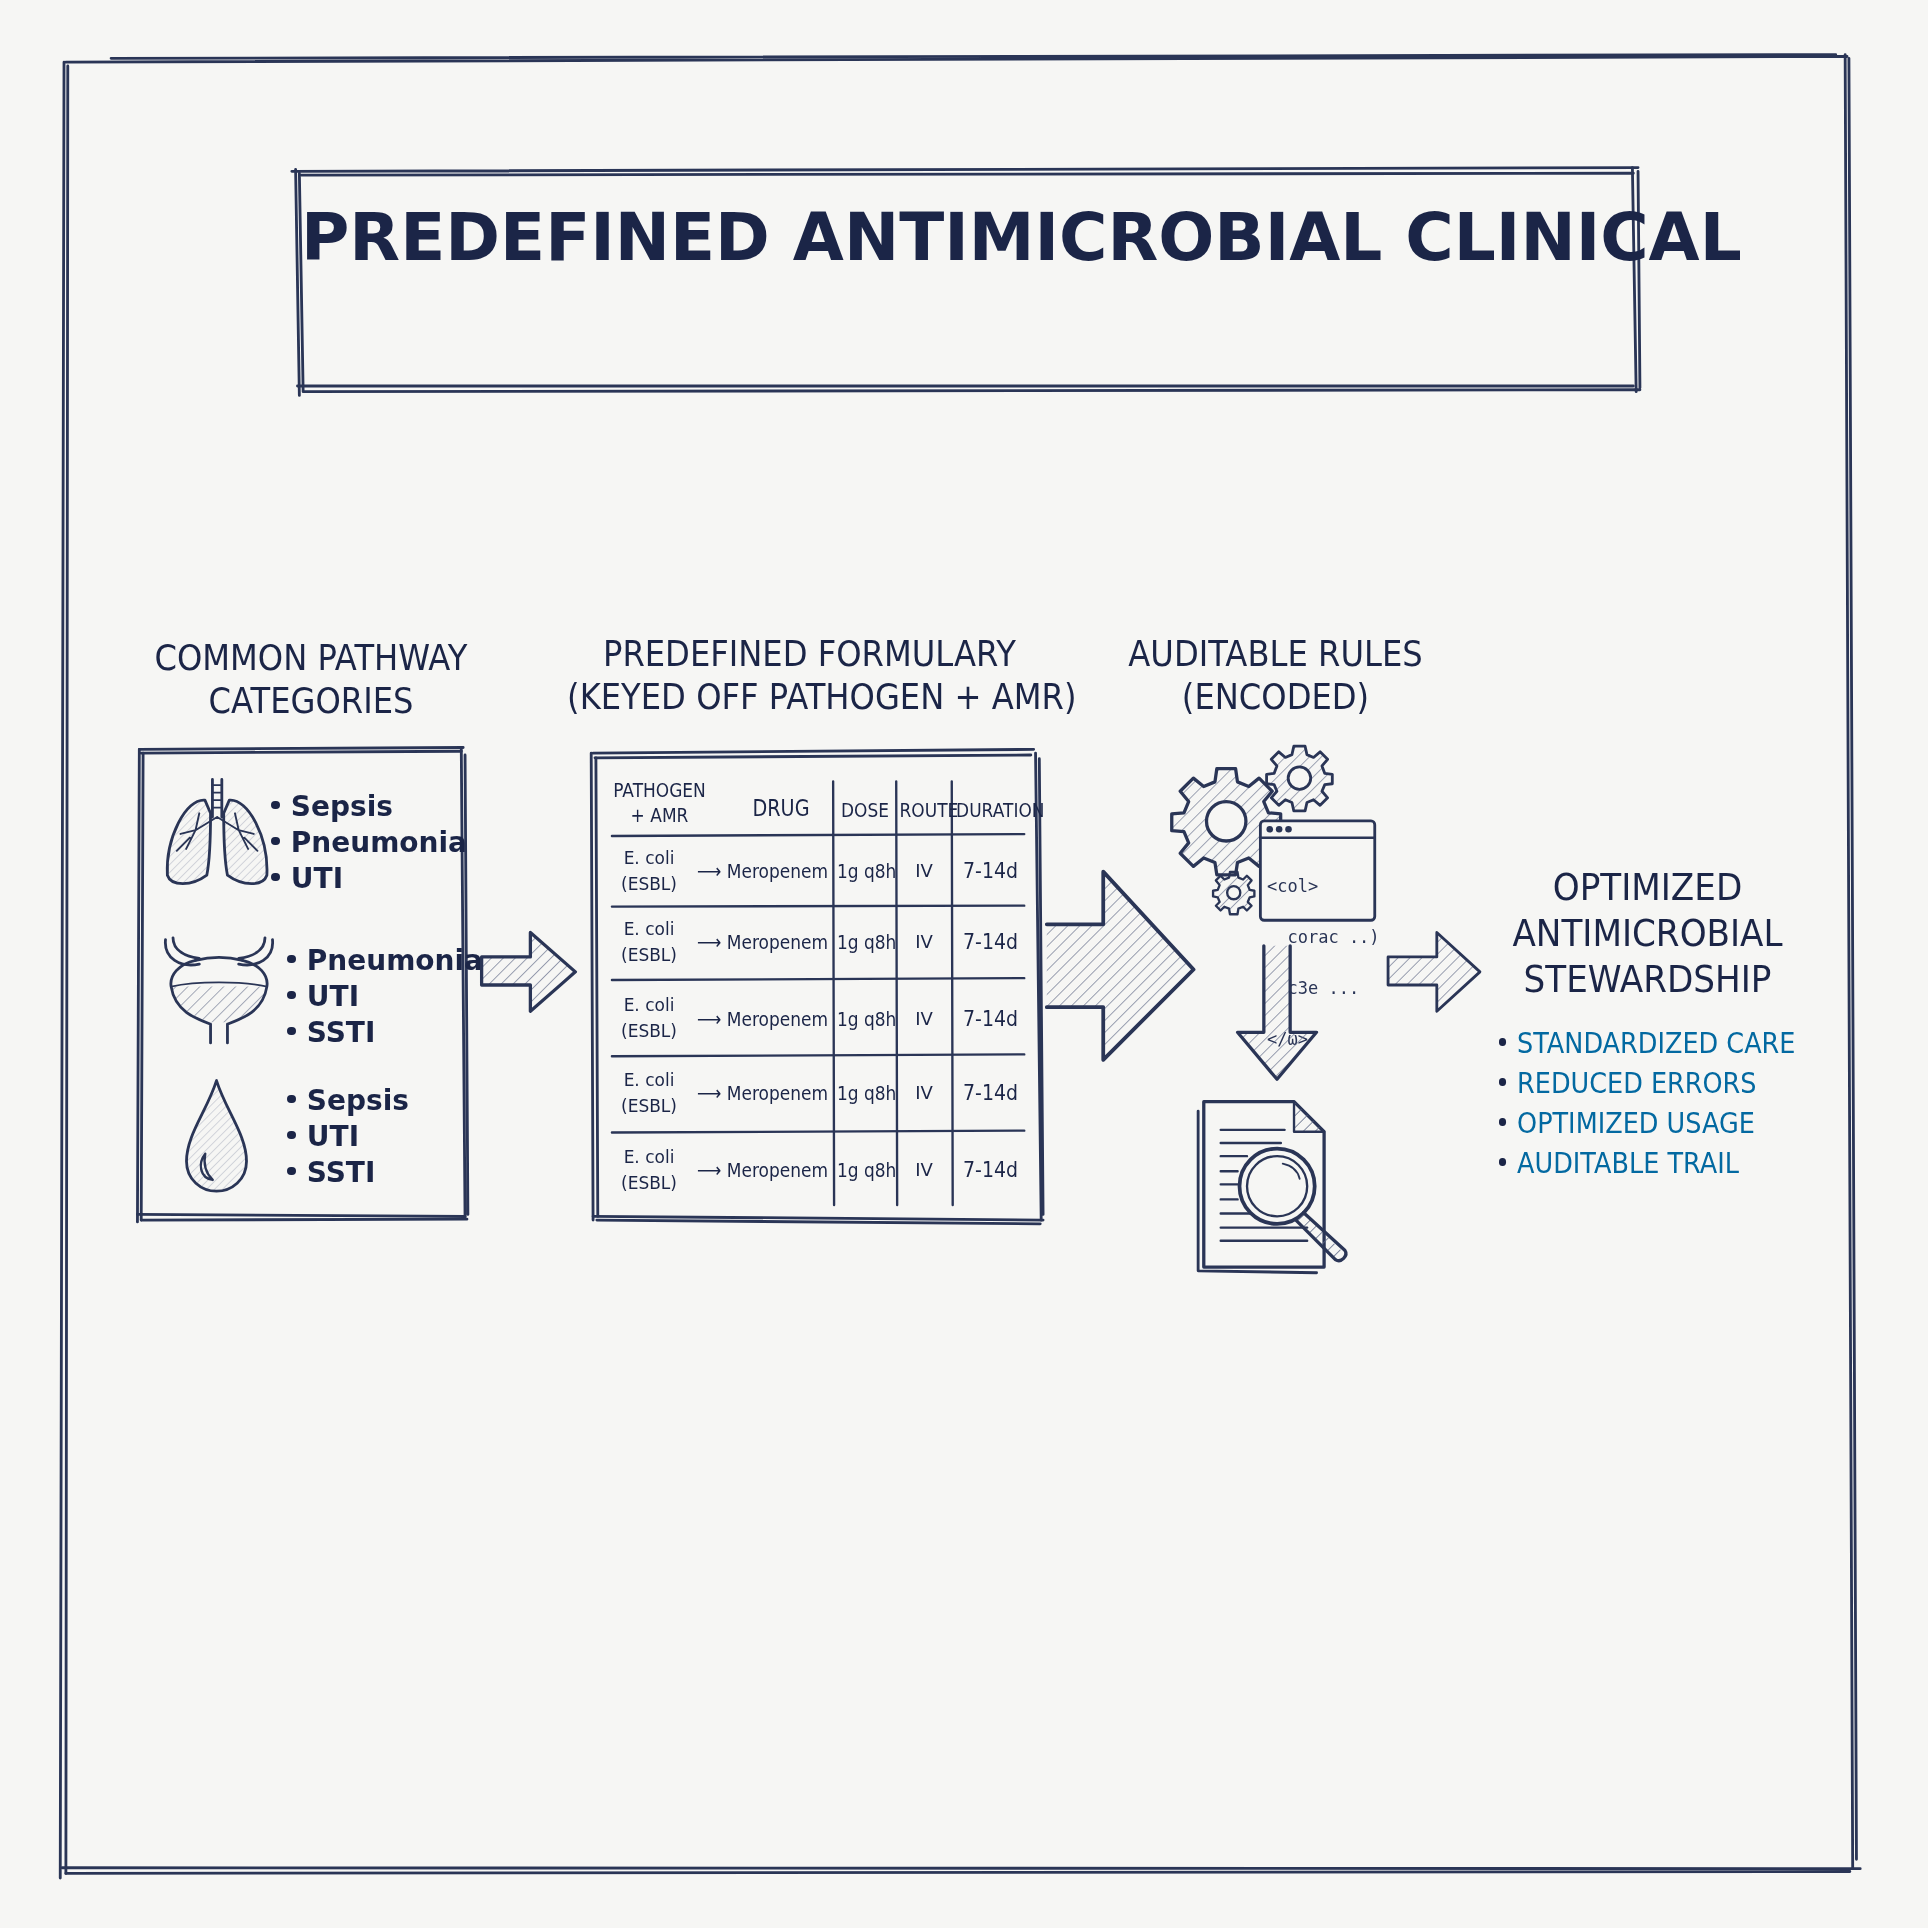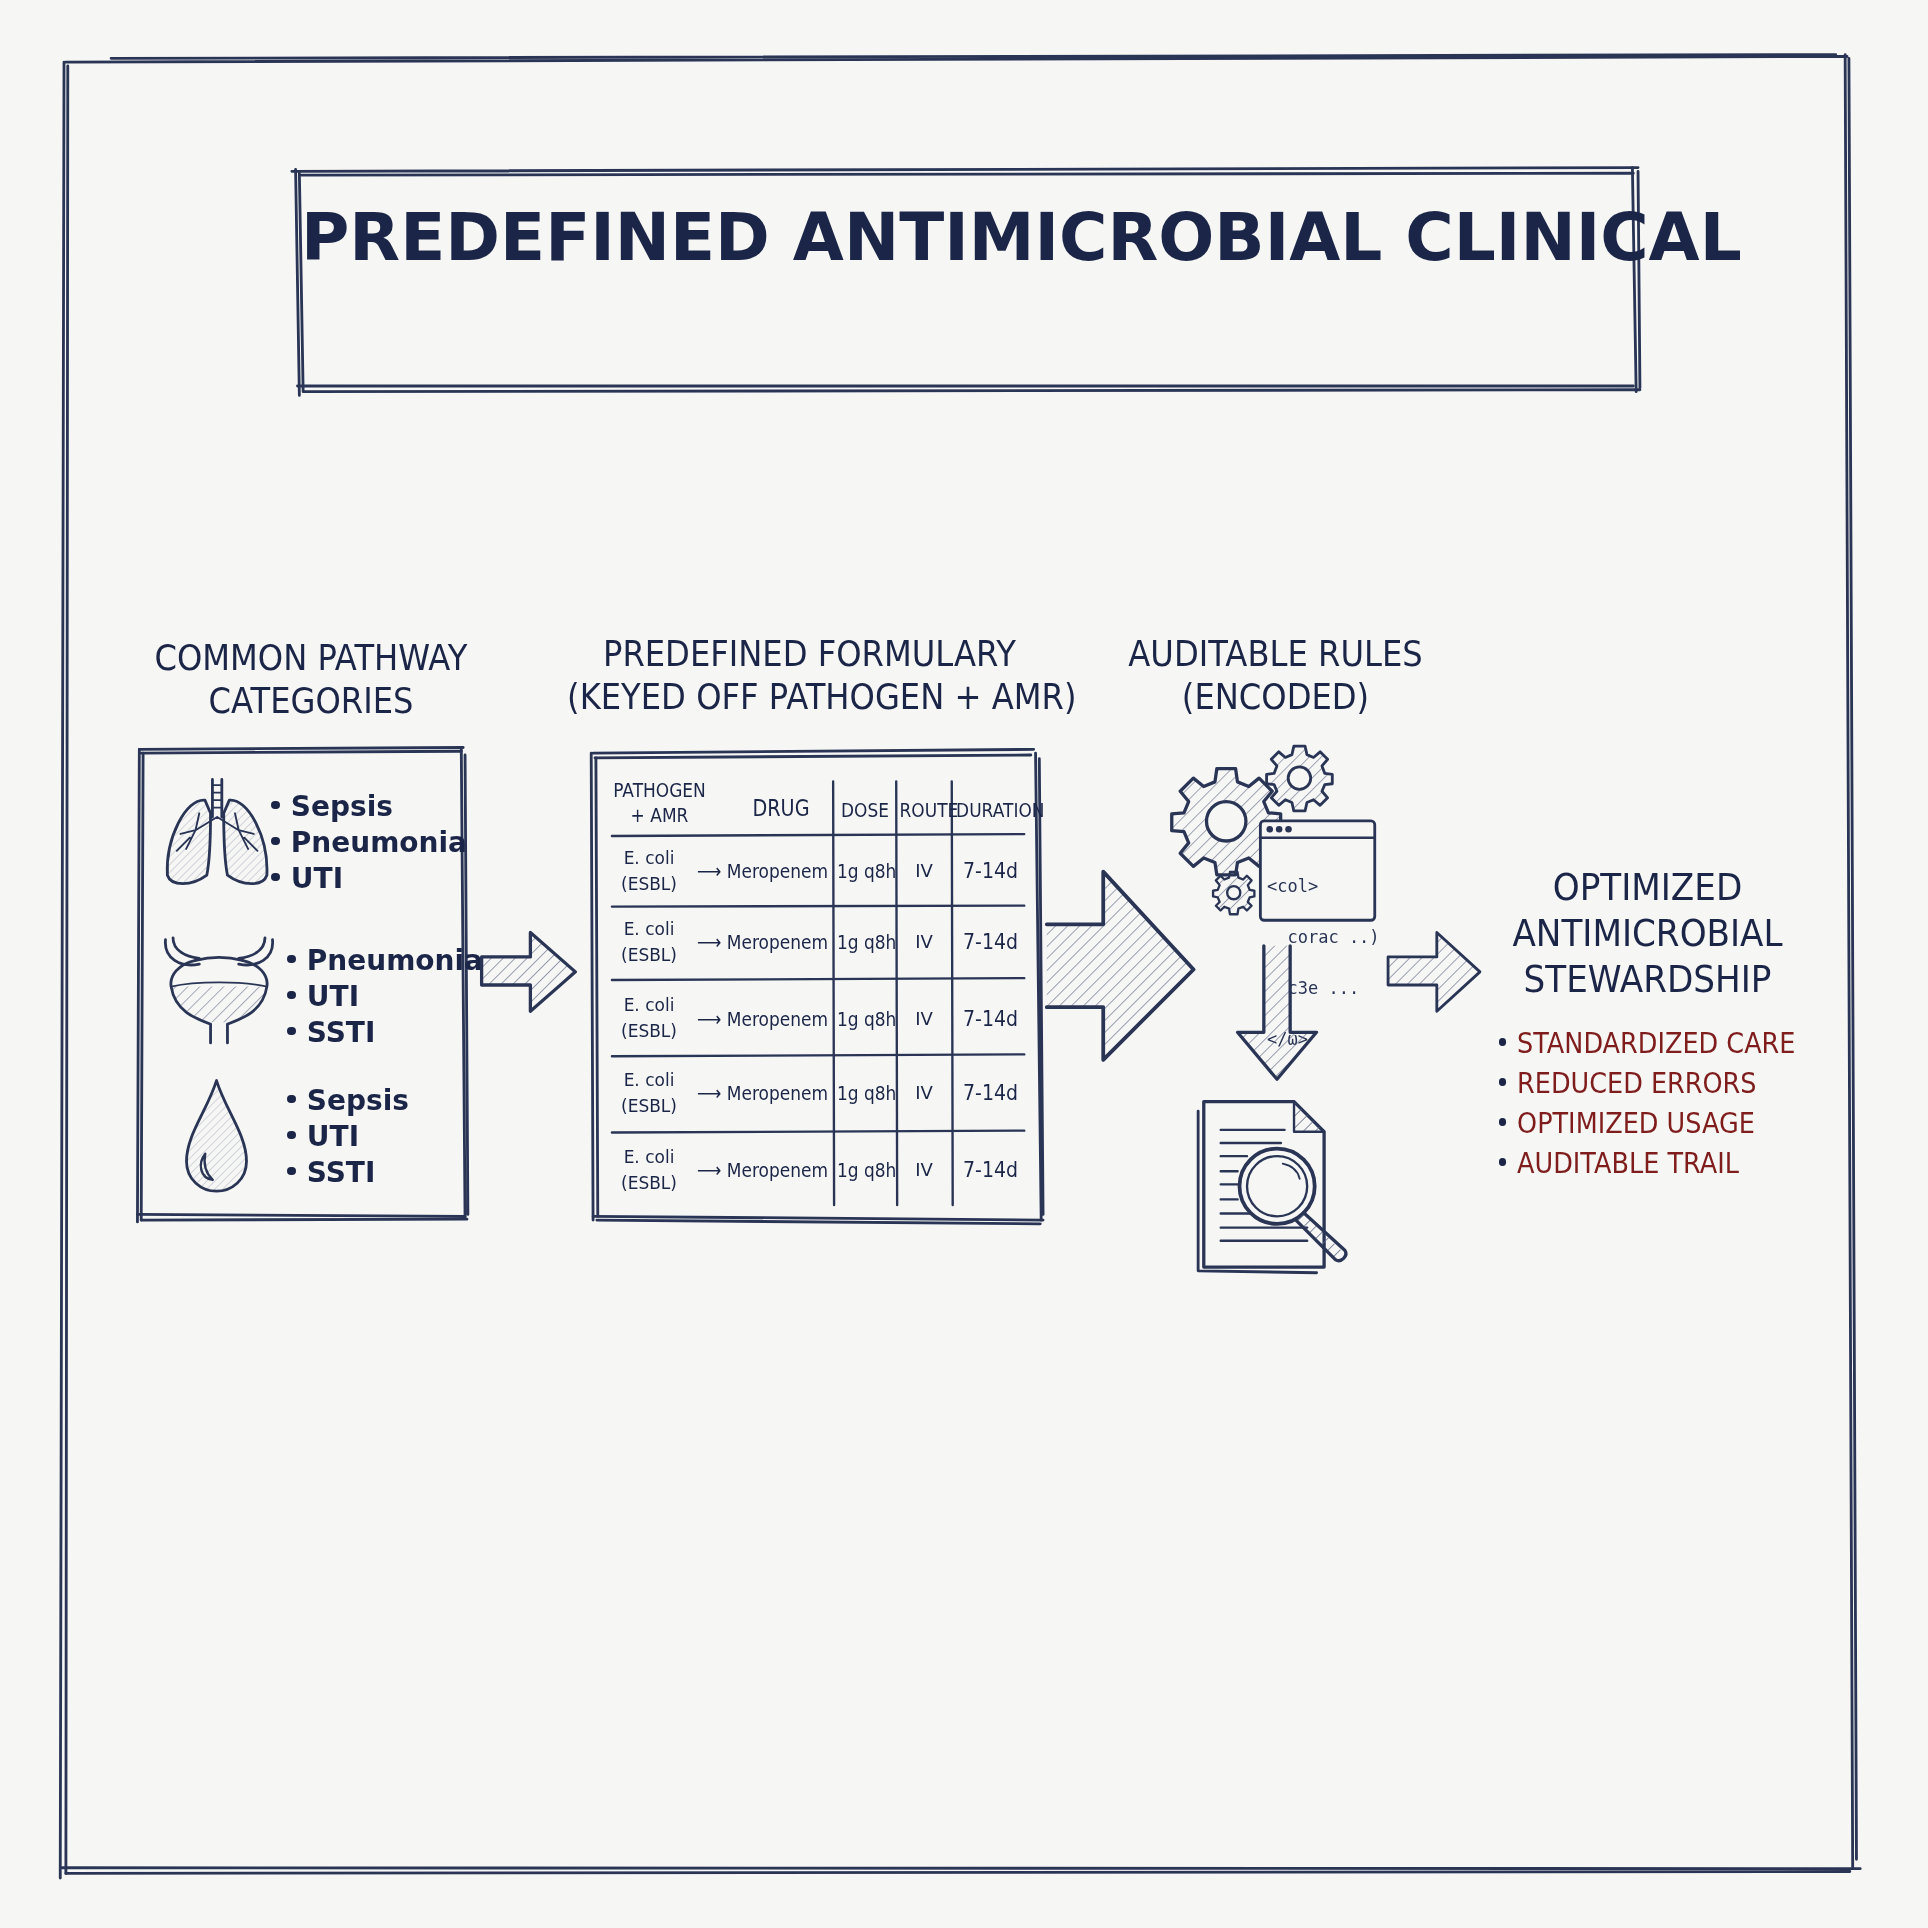--- a/index.html
+++ b/index.html
@@ -36,21 +36,21 @@
   .th { position: absolute; font-size: 20px; line-height: 24.5px; color: #1b2547; text-align: center; white-space: nowrap; font-family: "DejaVu Sans", sans-serif; transform: scaleX(0.85); }
   .cell { position: absolute; color: #1b2547; white-space: nowrap; text-align: center; font-family: "DejaVu Sans", sans-serif; }
   .cell.path { font-size: 17px; line-height: 26px; width: 104px; }
   .cell.drug { font-size: 20px; line-height: 26px; transform: scaleX(0.85); transform-origin: left center; }
   .cell.dose { font-size: 20px; line-height: 26px; transform: scaleX(0.85); }
   .cell.route { font-size: 18px; line-height: 26px; }
   .cell.dur { font-size: 21px; line-height: 26px; transform: scaleX(0.9); }
 
   
   .outcome-title { position: absolute; left: 1478px; top: 864px; width: 339px; text-align: center; font-size: 38px; line-height: 46px; color: #1b2547; font-family: "DejaVu Sans", sans-serif; transform: scaleX(0.9); transform-origin: center top; }
-  .outcome-list { position: absolute; left: 1499px; top: 1023px; font-size: 29px; line-height: 40px; color: #7f1d1d; font-family: "DejaVu Sans", sans-serif; }
+  .outcome-list { position: absolute; left: 1499px; top: 1023px; font-size: 29px; line-height: 40px; color: #0369a1; font-family: "DejaVu Sans", sans-serif; }
   .outcome-list ul { margin: 0; padding: 0; }
   .outcome-list li { list-style: none; white-space: nowrap; transform: scaleX(0.88); transform-origin: left center; }
   .outcome-list .bullet { width: 7.5px; height: 7.5px; margin-right: 13px; }
 
   .code { position: absolute; font-family: "DejaVu Sans Mono", monospace; font-size: 17px; color: #2a3556; line-height: 17px; white-space: pre; }
 </style>
 </head>
 <body>
 
 <svg width="0" height="0" style="position:absolute">

